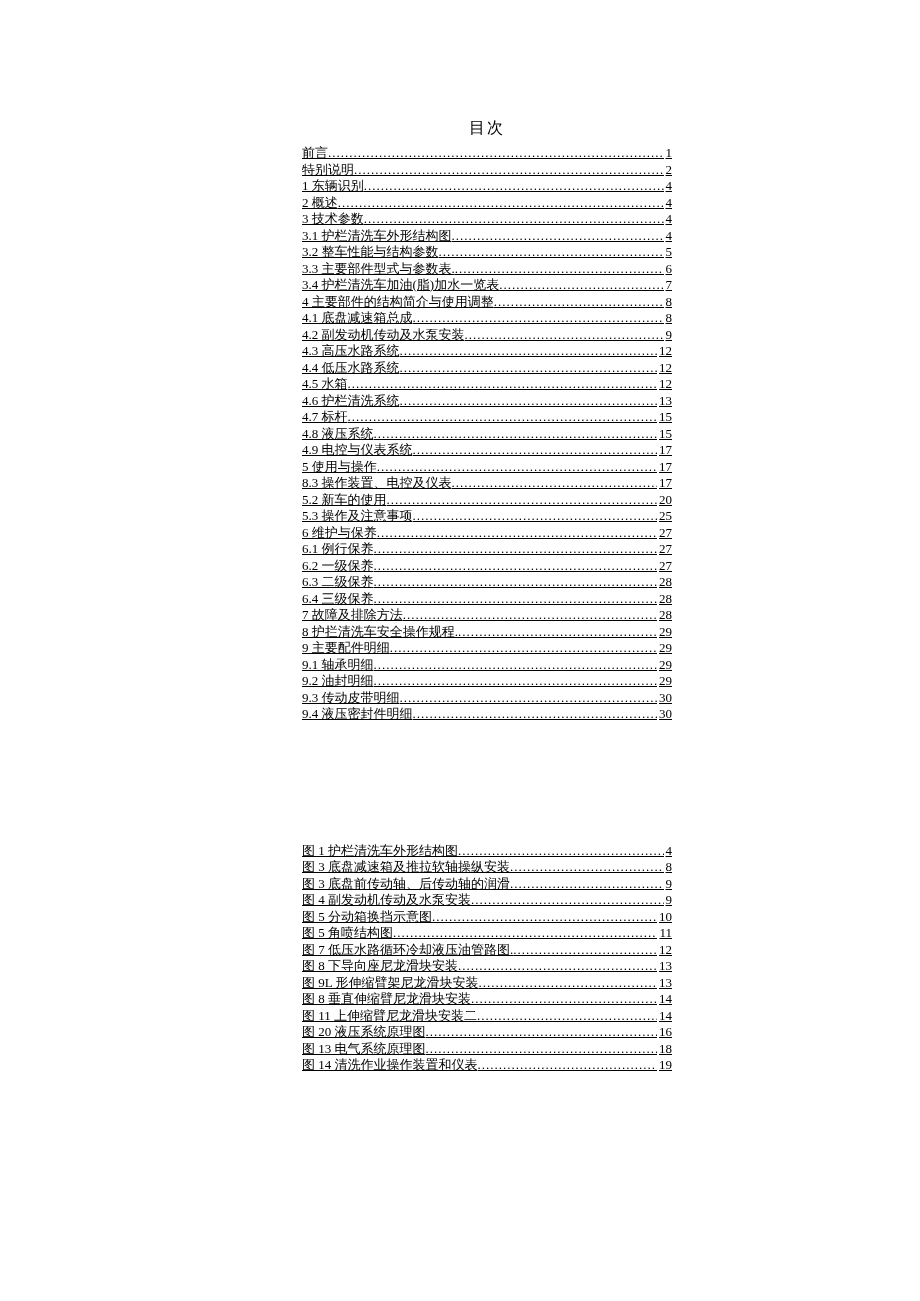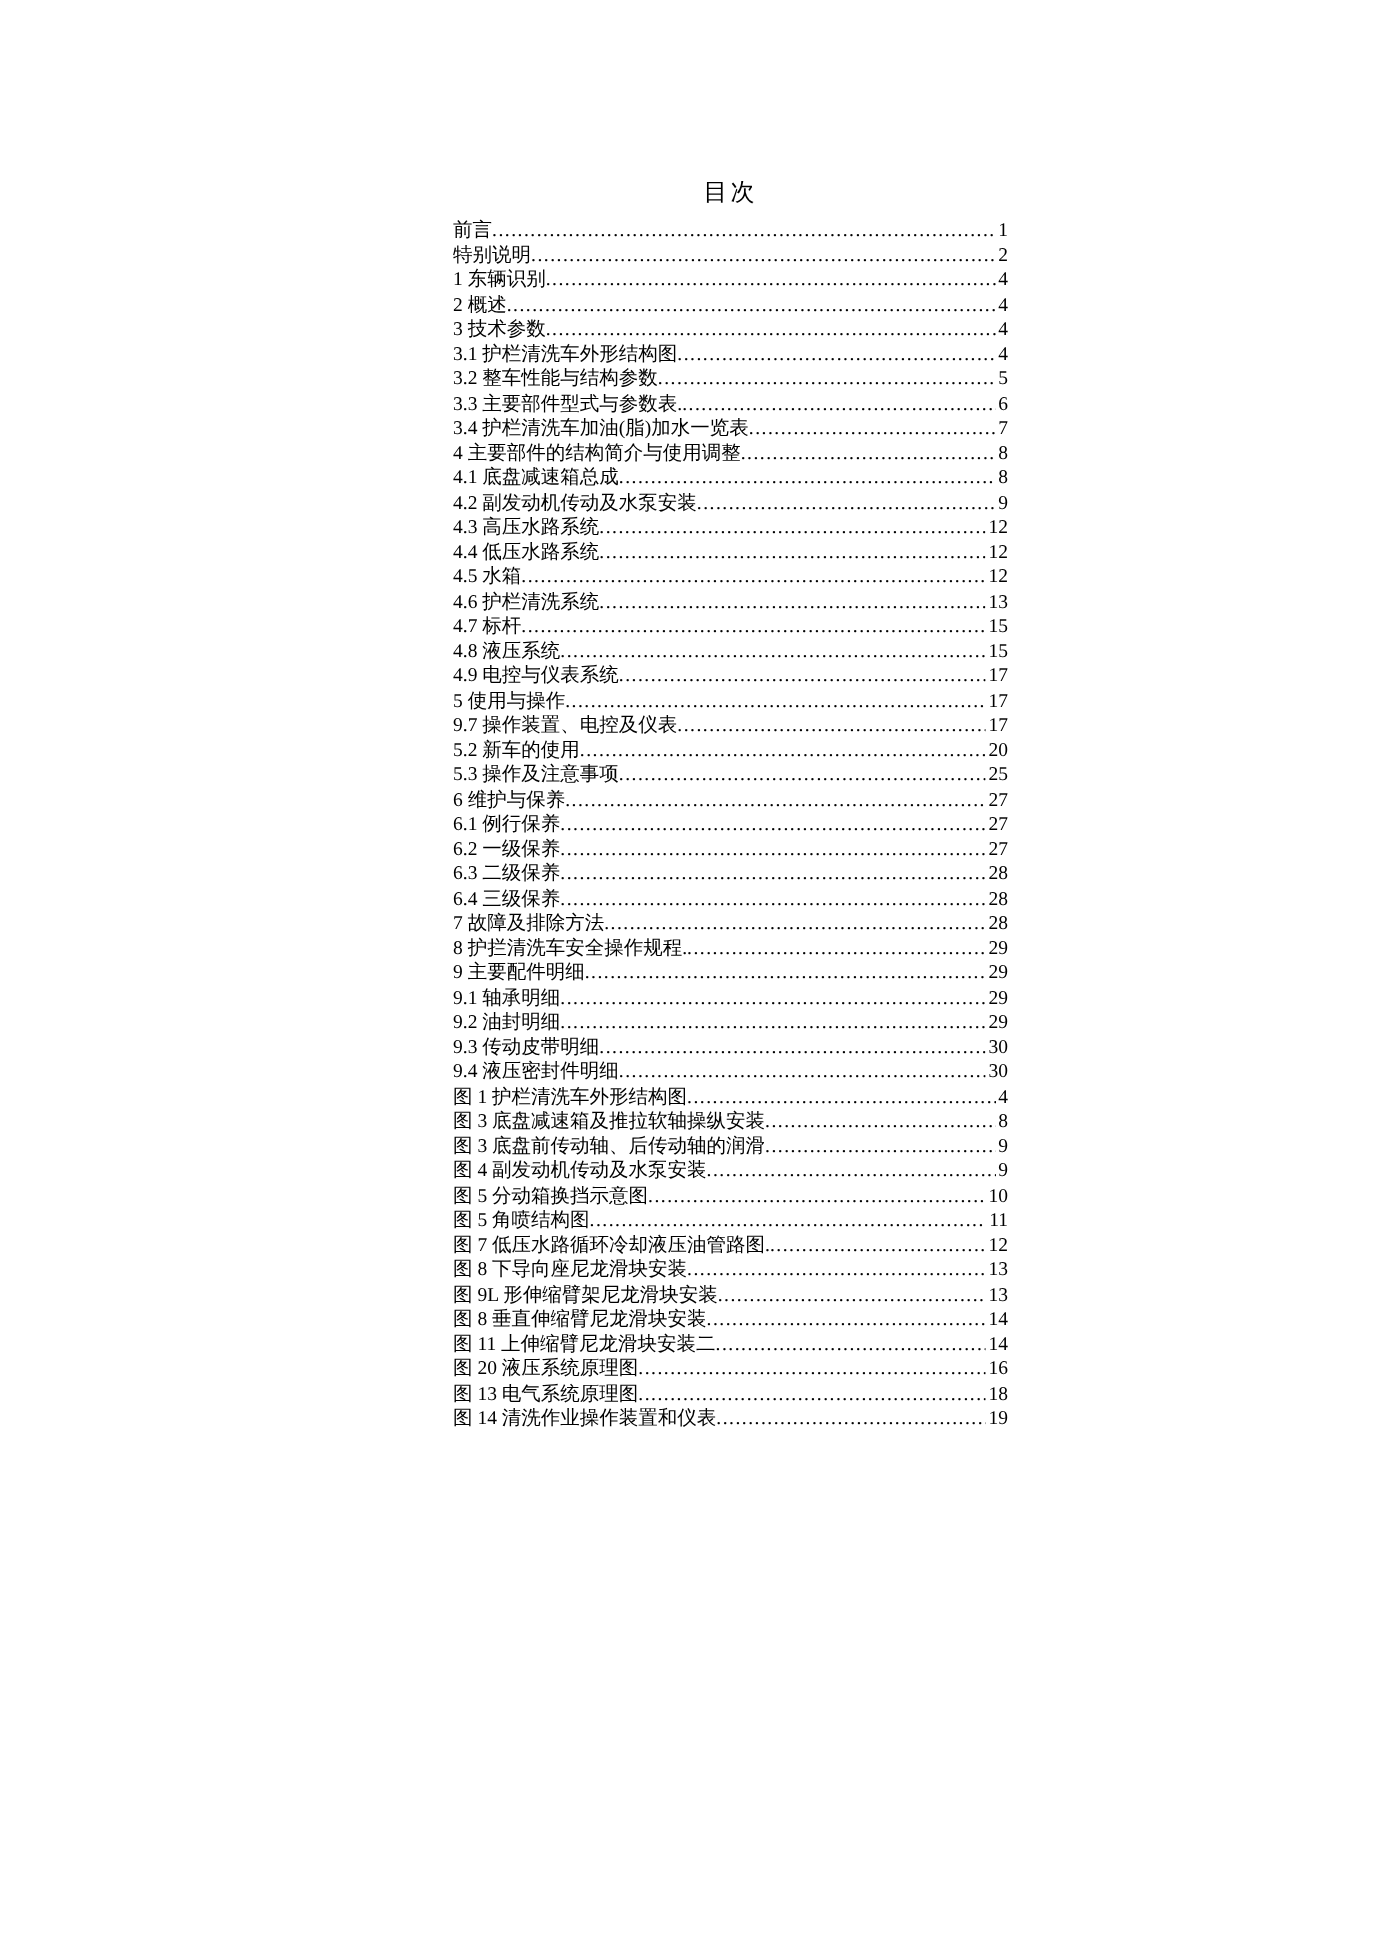--- a/index.html
+++ b/index.html
@@ -27,35 +27,37 @@
     letter-spacing: 2px;
     font-family: Liberation Mono, monospace;
   }
   .toc-line {
     display: flex;
     align-items: flex-end;
     white-space: nowrap;
     line-height: 16.5px;
     height: 16.5px;
     overflow: hidden;
+    text-decoration: underline;
   }
   .toc-label {
     flex: 0 0 auto;
   }
   .toc-dots {
     flex: 1 1 auto;
     overflow: hidden;
     letter-spacing: 1px;
     height: 16.5px;
   }
   .toc-page {
     flex: 0 0 auto;
     padding-left: 2px;
   }
   .figures {
+    margin-top: 120px;
   }
 </style>
 </head>
 <body>
 
 <div class="page">
   <div class="title">目次</div>
   <div id="toc-container">
       <div class="toc-line">
         <span class="toc-label">前言</span>
@@ -151,21 +153,21 @@
         <span class="toc-label">4.9 电控与仪表系统</span>
         <span class="toc-dots">................................................................................................................................................................</span>
         <span class="toc-page">17</span>
       </div>
       <div class="toc-line">
         <span class="toc-label">5 使用与操作</span>
         <span class="toc-dots">................................................................................................................................................................</span>
         <span class="toc-page">17</span>
       </div>
       <div class="toc-line">
-        <span class="toc-label">9.7 操作装置、电控及仪表</span>
+        <span class="toc-label">8.3 操作装置、电控及仪表</span>
         <span class="toc-dots">................................................................................................................................................................</span>
         <span class="toc-page">17</span>
       </div>
       <div class="toc-line">
         <span class="toc-label">5.2 新车的使用</span>
         <span class="toc-dots">................................................................................................................................................................</span>
         <span class="toc-page">20</span>
       </div>
       <div class="toc-line">
         <span class="toc-label">5.3 操作及注意事项</span>

